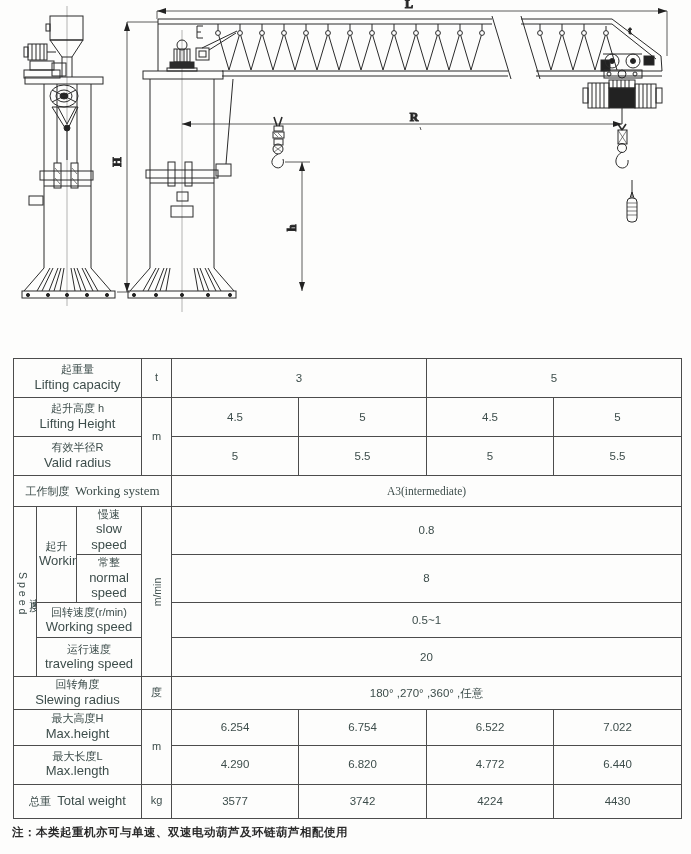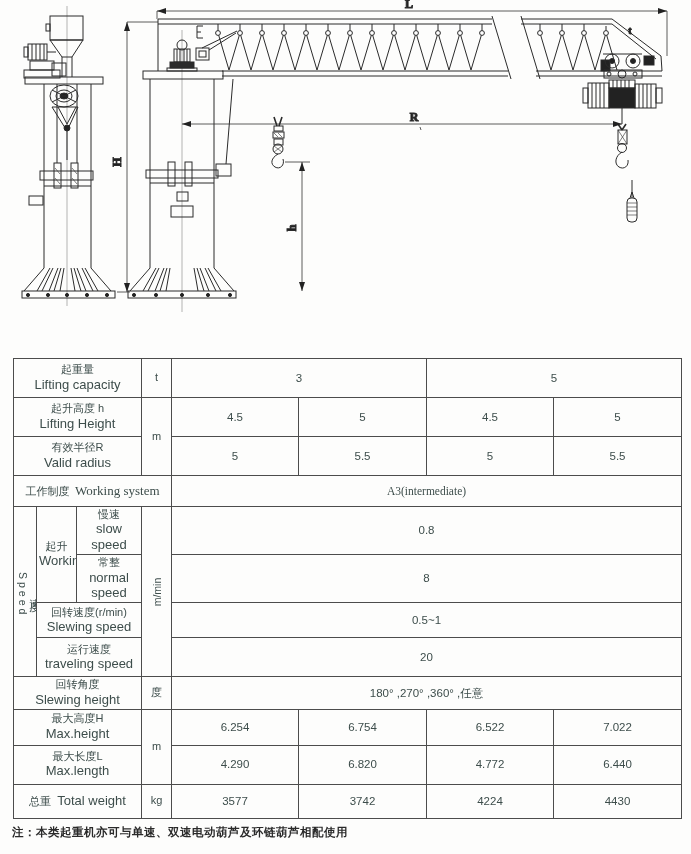--- a/index.html
+++ b/index.html
@@ -331,35 +331,35 @@
       <tr class="r38">
         <td>
           <span class="zh">常整</span>
           <span class="en">normal  speed</span>
         </td>
         <td colspan="4"><span class="val">8</span></td>
       </tr>
       <tr class="r34">
         <td colspan="2">
           <span class="zh">回转速度(r/min)</span>
-          <span class="en">Slewing  speed</span>
+          <span class="en">Working  speed</span>
         </td>
         <td colspan="4"><span class="val">0.5~1</span></td>
       </tr>
       <tr class="r38">
         <td colspan="2">
           <span class="zh">运行速度</span>
           <span class="en">traveling speed</span>
         </td>
         <td colspan="4"><span class="val">20</span></td>
       </tr>
       <tr class="r31">
         <td colspan="3">
           <span class="zh">回转角度</span>
-          <span class="en">Slewing height</span>
+          <span class="en">Slewing radius</span>
         </td>
         <td class="unit">度</td>
         <td colspan="4"><span class="val">180° ,270° ,360° ,任意</span></td>
       </tr>
       <tr class="r35">
         <td colspan="3">
           <span class="zh">最大高度H</span>
           <span class="en">Max.height</span>
         </td>
         <td class="unit" rowspan="2">m</td>

